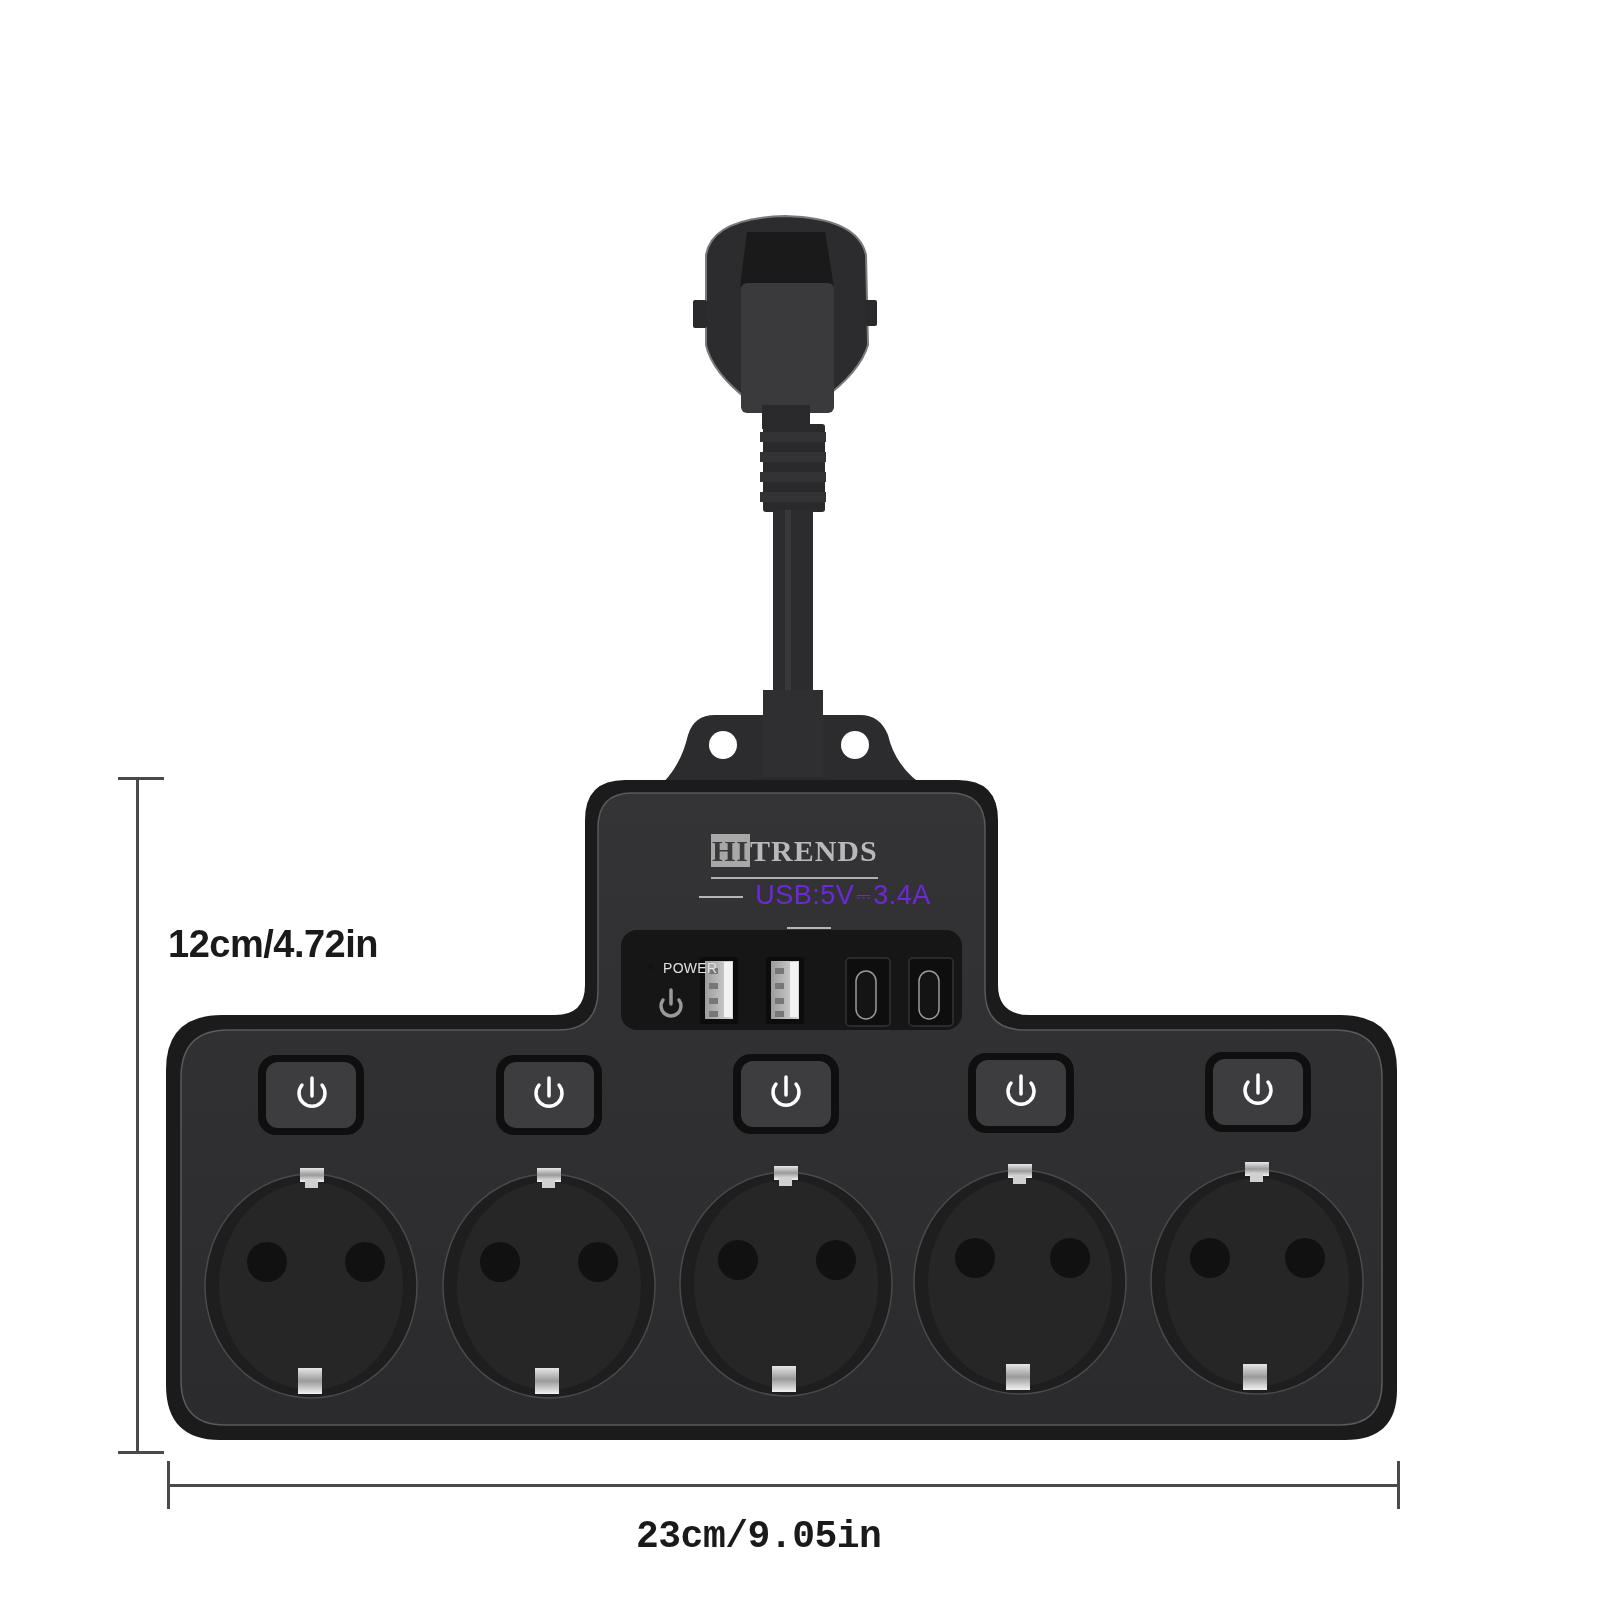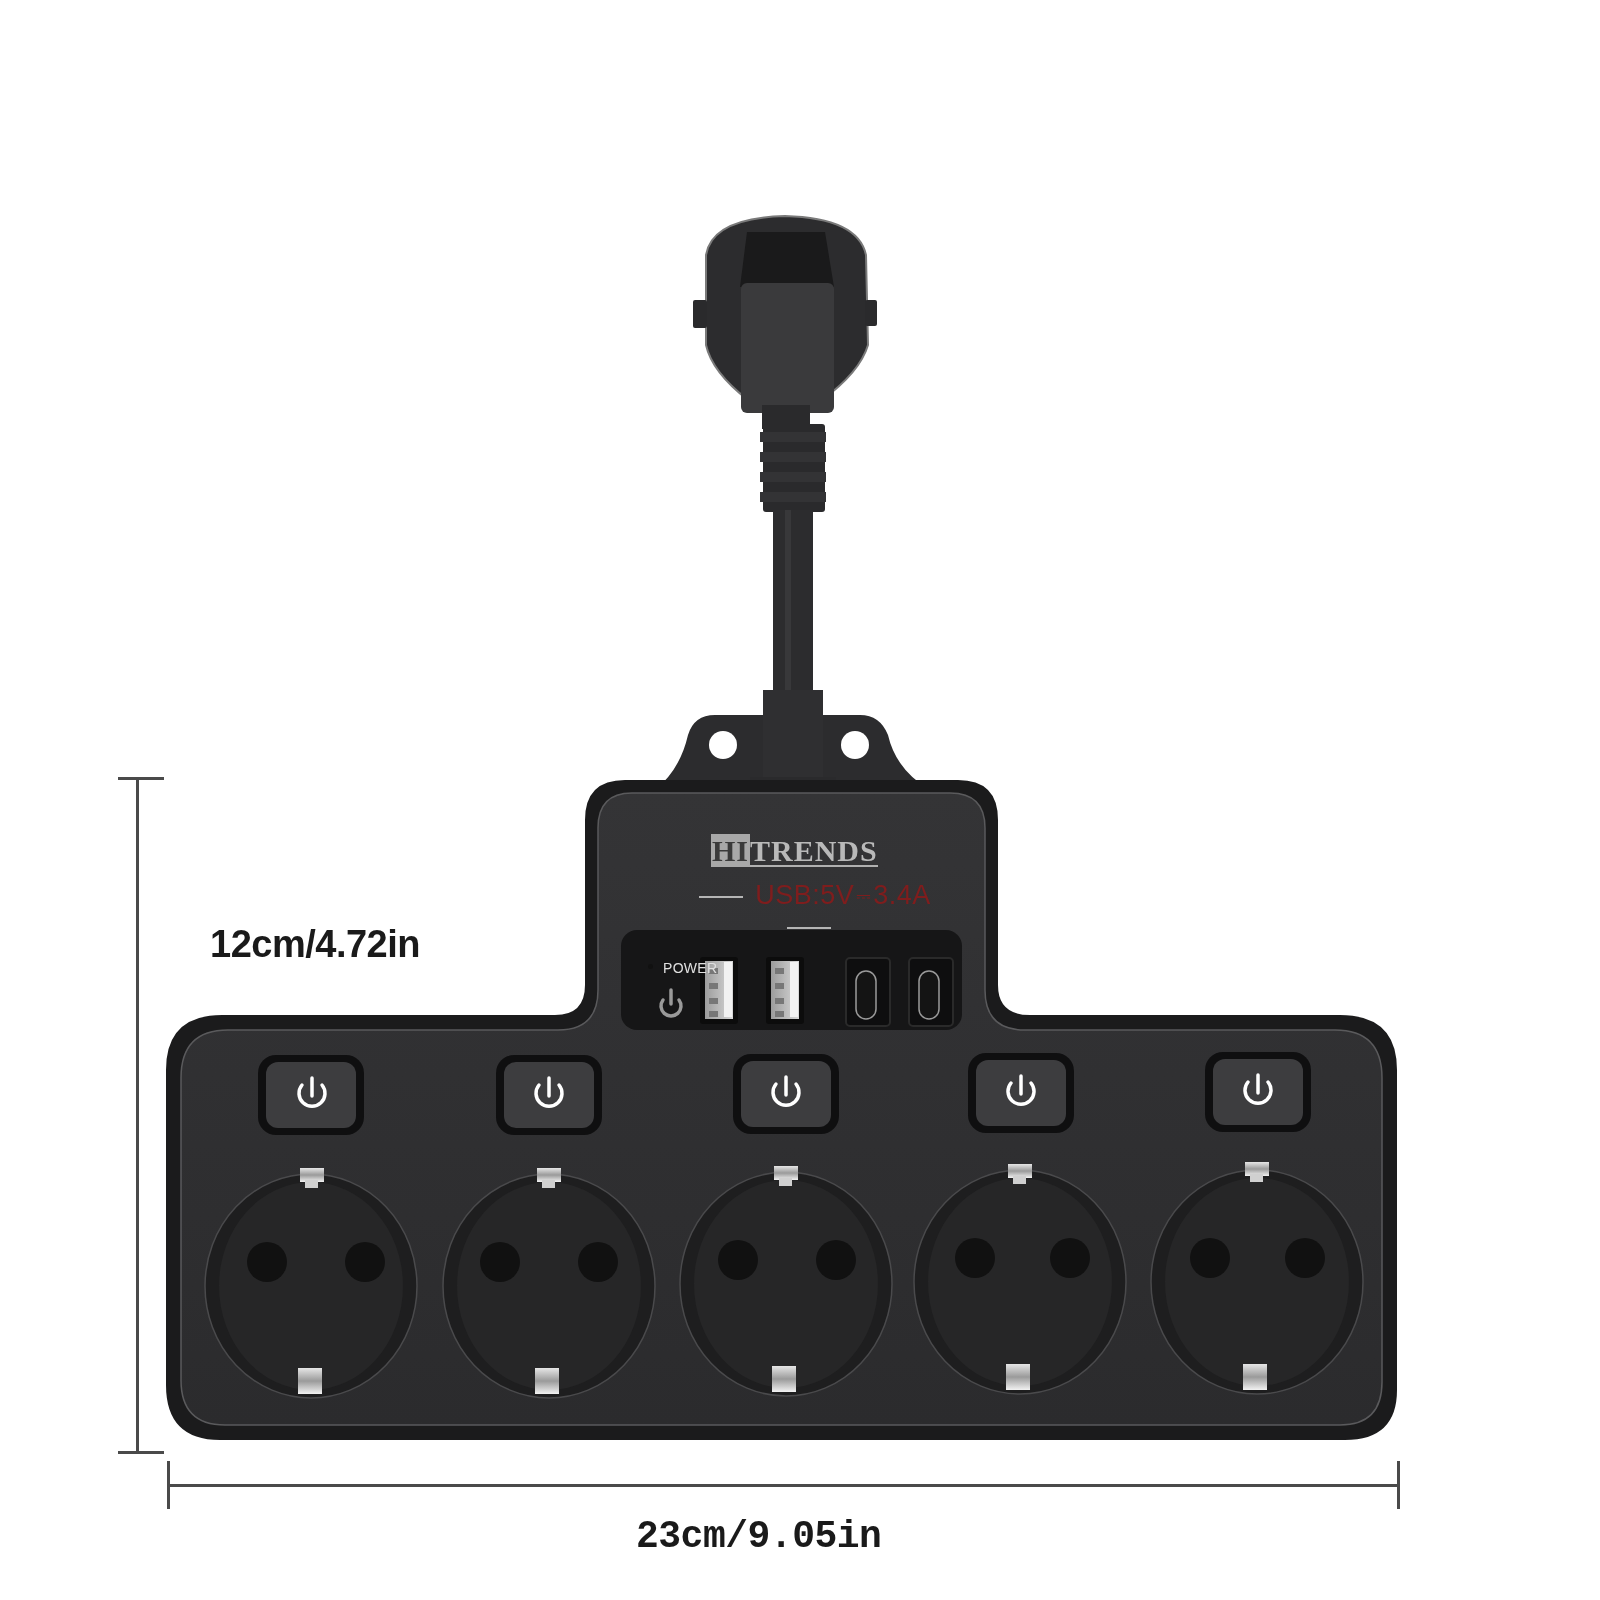--- a/index.html
+++ b/index.html
@@ -6,30 +6,30 @@
   body { width: 1600px; height: 1600px; position: relative; overflow: hidden; font-family: "Liberation Sans", sans-serif; }
 
   
   .dim-line-v { position: absolute; left: 136px; top: 778px; width: 3px; height: 675px; background: #4a4a4a; }
   .dim-cap-v-top { position: absolute; left: 118px; top: 777px; width: 46px; height: 3px; background: #4a4a4a; }
   .dim-cap-v-bot { position: absolute; left: 118px; top: 1451px; width: 46px; height: 3px; background: #4a4a4a; }
   .dim-line-h { position: absolute; left: 168px; top: 1484px; width: 1232px; height: 3px; background: #4a4a4a; }
   .dim-cap-h-left { position: absolute; left: 167px; top: 1461px; width: 3px; height: 48px; background: #4a4a4a; }
   .dim-cap-h-right { position: absolute; left: 1397px; top: 1461px; width: 3px; height: 48px; background: #4a4a4a; }
   .dim-label { position: absolute; font-family: "Liberation Sans", sans-serif; font-weight: bold; color: #1a1a1a; font-size: 38px; letter-spacing: -0.5px; white-space: nowrap; }
-  .dim-label.height { left: 168px; top: 923px; margin-left: 42px; }
+  .dim-label.height { left: 168px; top: 923px; }
   .dim-label.width { left: 636px; top: 1515px; font-family: Liberation Mono, monospace; }
 
   
   svg.product { position: absolute; left: 0; top: 0; width: 1600px; height: 1600px; }
 
   
-  .brand { position: absolute; left: 711px; top: 838px; font-family: "Liberation Serif", serif; font-weight: bold; font-size: 30px; color: #b9b9b9; letter-spacing: 1px; border-bottom: 2px solid #b0b0b0; line-height: 26px; padding-bottom: 1px; }
+  .brand { position: absolute; left: 711px; top: 838px; font-family: "Liberation Serif", serif; font-weight: bold; font-size: 30px; color: #b9b9b9; letter-spacing: 1px; border-bottom: 2px solid #b0b0b0; line-height: 26px; padding-bottom: 13px; }
   .brand .hi { background: #a8a8a8; color: #3a3a3a; padding: 0 1px; }
-  .usb-spec { position: absolute; left: 654px; top: 880px; width: 310px; text-align: center; font-family: "Liberation Sans", sans-serif; font-size: 27px; color: #7f1d1d; letter-spacing: 0.5px; }
+  .usb-spec { position: absolute; left: 654px; top: 880px; width: 310px; text-align: center; font-family: "Liberation Sans", sans-serif; font-size: 27px; color: #6d28d9; letter-spacing: 0.5px; }
   .usb-spec .rule { display: inline-block; width: 44px; height: 2px; background: #b5b5b5; vertical-align: middle; margin: 0 12px; }
   .power-label { position: absolute; left: 663px; top: 960px; font-size: 14px; color: #e0e0e0; font-family: "Liberation Sans", sans-serif; letter-spacing: 0.3px; }
   .power-dot { position: absolute; left: 648px; top: 964px; width: 5px; height: 5px; border-radius: 50%; background: #111; }
 </style>
 </head>
 <body>
 
 <svg class="product" viewBox="0 0 1600 1600" xmlns="http://www.w3.org/2000/svg">
   <defs>
     <linearGradient id="bodyGrad" x1="0" y1="0" x2="0" y2="1">

